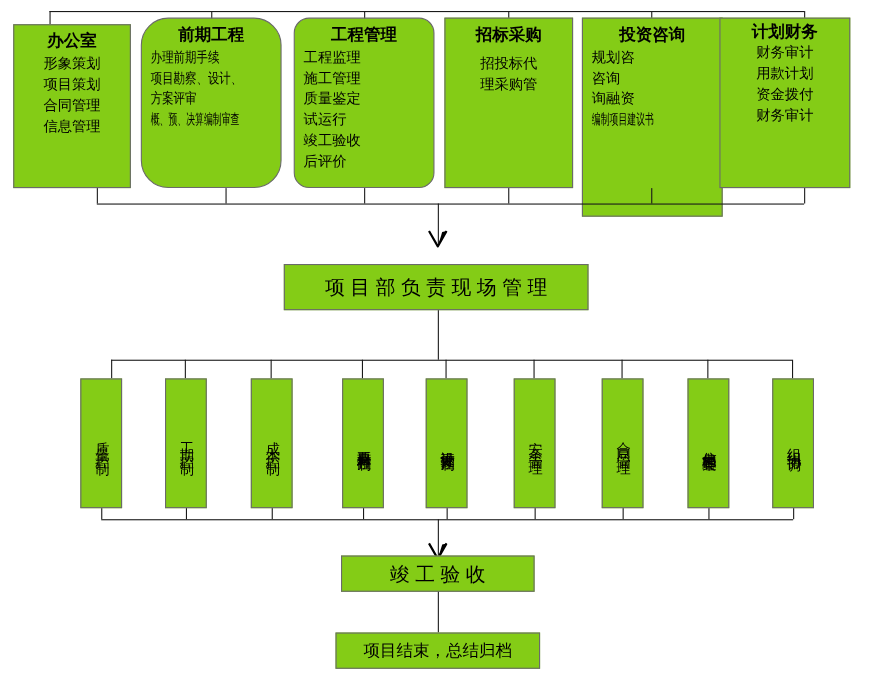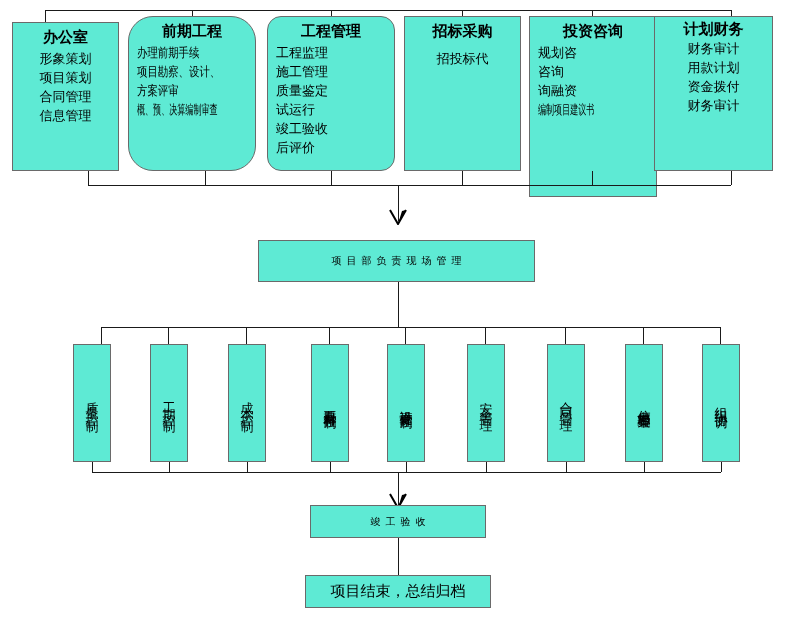--- a/index.html
+++ b/index.html
@@ -17,21 +17,21 @@
     height: 618px;
     background: #ffffff;
     overflow: hidden;
   }
 
   
   .box {
     position: absolute;
     box-sizing: border-box;
     border: 1px solid #6a6a6a;
-    background: #5eead4;
+    background: #84cc16;
   }
   .hline {
     position: absolute;
     height: 0;
     border-top: 1px solid #1a1a1a;
   }
   .vline {
     position: absolute;
     width: 0;
     border-left: 1px solid #1a1a1a;
@@ -86,21 +86,21 @@
     transform-origin: left center;
   }
 
   
   .wide-box {
     display: flex;
     align-items: center;
     justify-content: center;
   }
   .wide-box .wb-label {
-    font-size: 10px;
+    font-size: 18px;
     letter-spacing: 5px;
     text-indent: 5px;
     white-space: nowrap;
   }
   .wide-box .wb-label.tight {
     letter-spacing: 0px;
     text-indent: 0px;
     font-size: 15px;
   }
 
@@ -168,20 +168,21 @@
       <span class="dept-item">试运行</span>
       <span class="dept-item">竣工验收</span>
       <span class="dept-item">后评价</span>
     </div>
   </div>
 
   <div class="box dept center-items" style="left:404px; top:16px; width:117px; height:155px;">
     <span class="dept-title">招标采购</span>
     <div class="dept-items" style="margin-top:8px;">
       <span class="dept-item">招投标代</span>
+      <span class="dept-item">理采购管</span>
     </div>
   </div>
 
   <div class="box dept left-items" style="left:529px; top:16px; width:128px; height:181px;">
     <span class="dept-title">投资咨询</span>
     <div class="dept-items">
       <span class="dept-item">规划咨</span>
       <span class="dept-item">咨询</span>
       <span class="dept-item">询融资</span>
       <span class="dept-item"><span class="squeeze-hard">编制项目建议书</span></span>

